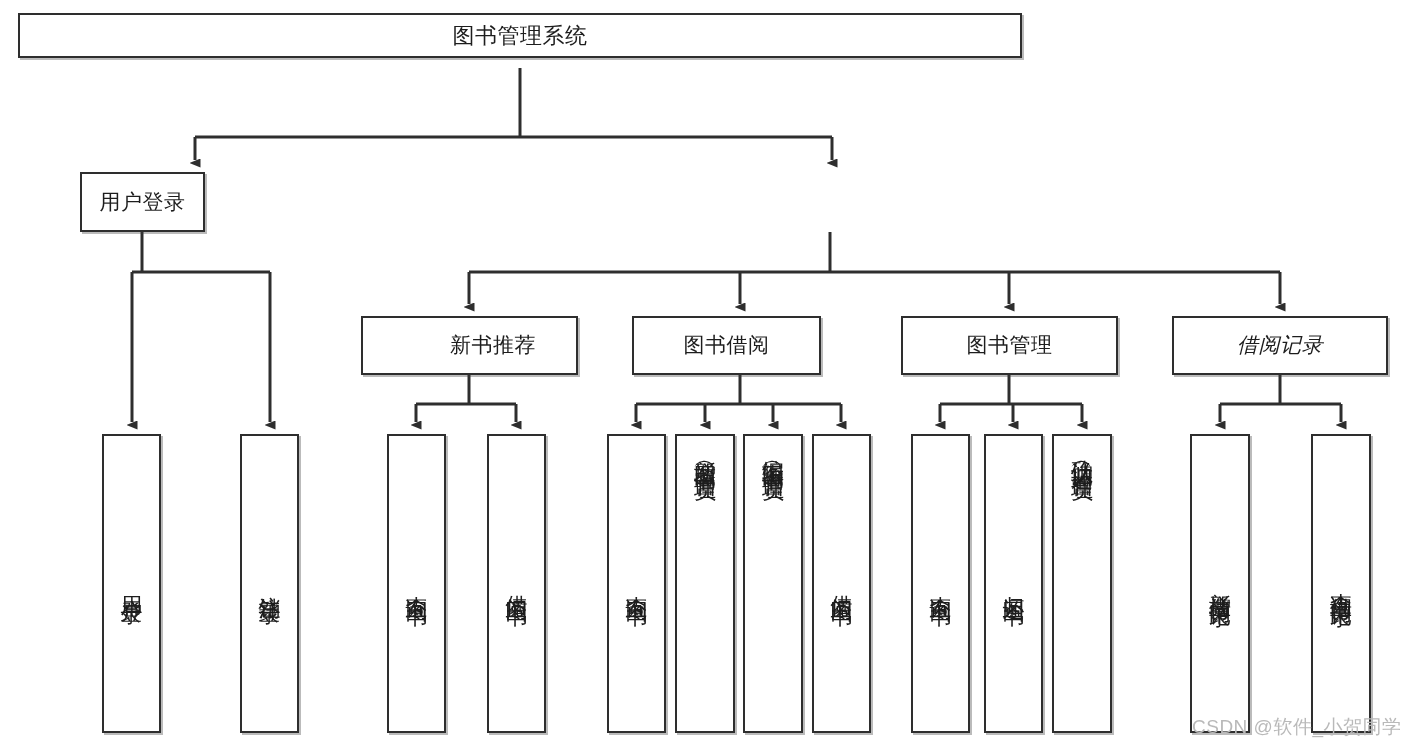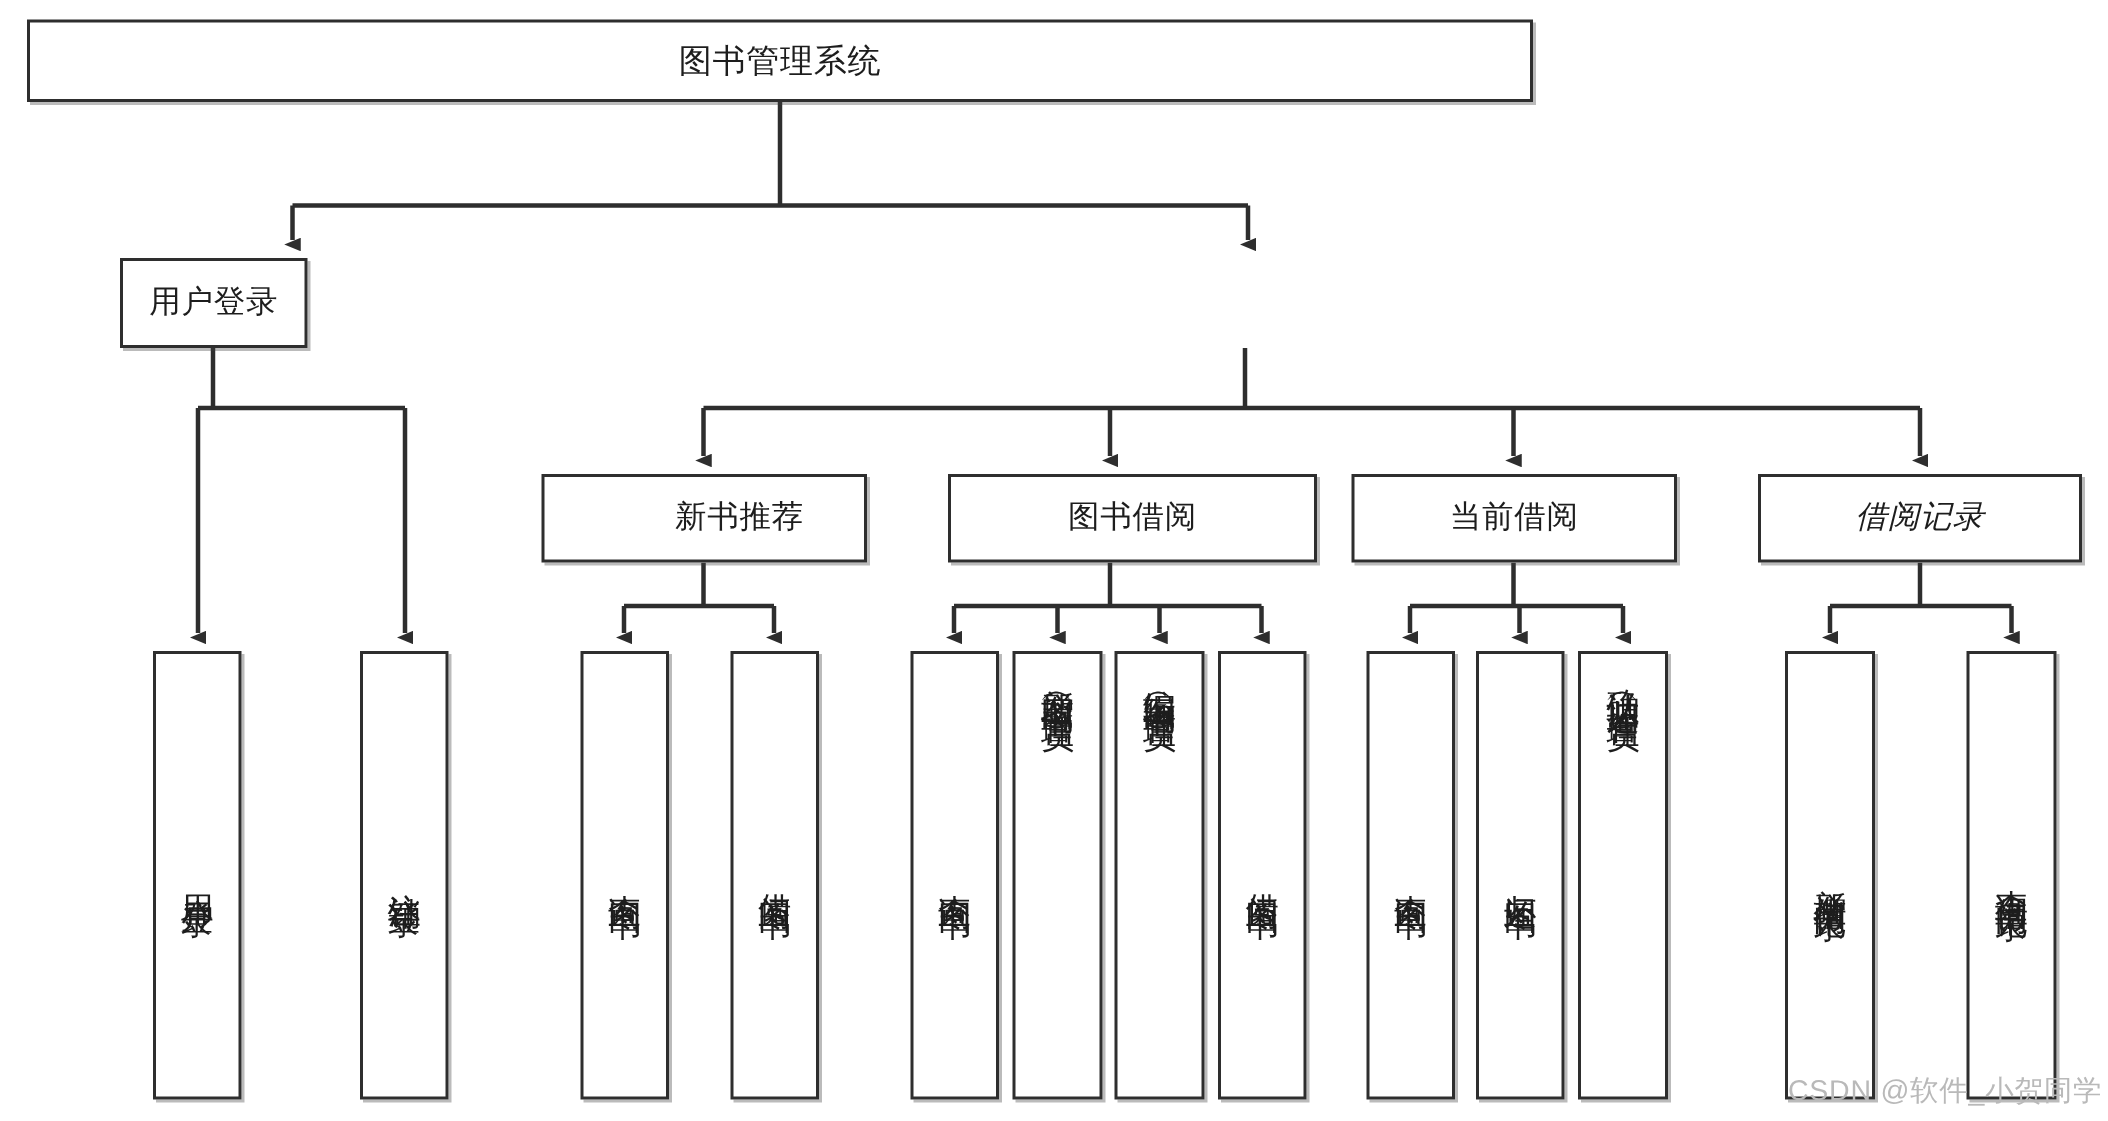--- a/index.html
+++ b/index.html
@@ -123,36 +123,36 @@
       <path d="M1013,404 L1013,422" marker-end="url(#arrow)"></path>
       <path d="M1082,404 L1082,422" marker-end="url(#arrow)"></path>
 
       <path d="M1280,375 L1280,404"></path>
       <path d="M1220,404 L1341,404"></path>
       <path d="M1220,404 L1220,422" marker-end="url(#arrow)"></path>
       <path d="M1341,404 L1341,422" marker-end="url(#arrow)"></path>
     </g>
   </svg>
 
-  <div class="node h root" id="root-node" style="left: 18px; top: 13px; width: 1004px; height: 55px; justify-content: center;">
+  <div class="node h root" id="root-node" style="left: 18px; top: 13px; width: 1004px; height: 45px; justify-content: center;">
     <span class="label">图书管理系统</span>
   </div>
 
   <div class="node h" style="left: 80px; top: 172px; width: 125px; height: 60px;">
     <span class="label">用户登录</span>
   </div>
 
   <div class="node h" style="left: 361px; top: 316px; width: 217px; height: 59px; padding-left: 47px;">
     <span class="label">新书推荐</span>
   </div>
-  <div class="node h" style="left: 632px; top: 316px; width: 246px; height: 59px;">
+  <div class="node h" style="left: 632px; top: 316px; width: 189px; height: 59px;">
     <span class="label">图书借阅</span>
   </div>
   <div class="node h" style="left: 901px; top: 316px; width: 217px; height: 59px;">
-    <span class="label">当前借阅</span>
+    <span class="label">图书管理</span>
   </div>
   <div class="node h" style="left: 1172px; top: 316px; width: 216px; height: 59px; font-style: italic;">
     <span class="label">借阅记录</span>
   </div>
 
   <div class="node v centered" style="left: 102px; top: 434px; width: 59px; height: 299px;">
     <span class="label">用户登录</span>
   </div>
   <div class="node v centered" style="left: 240px; top: 434px; width: 59px; height: 299px;">
     <span class="label">注销登录</span>

